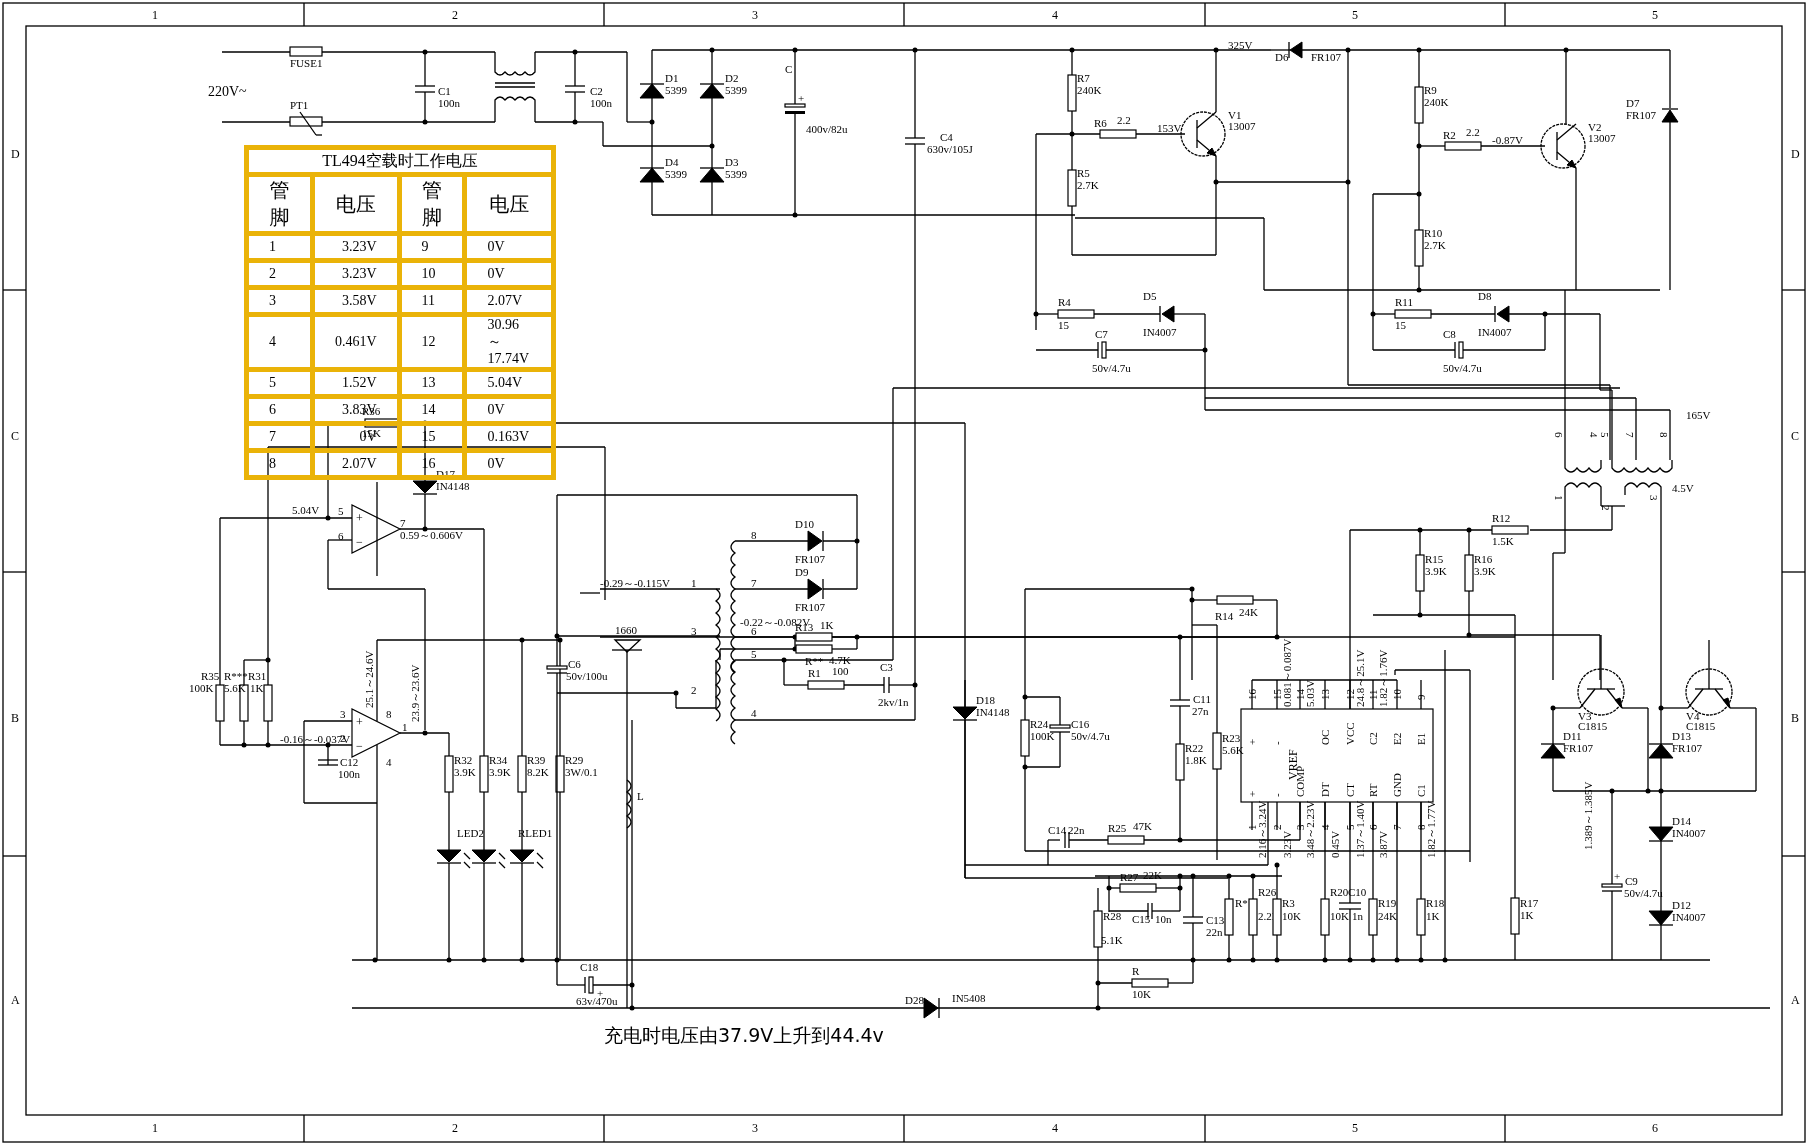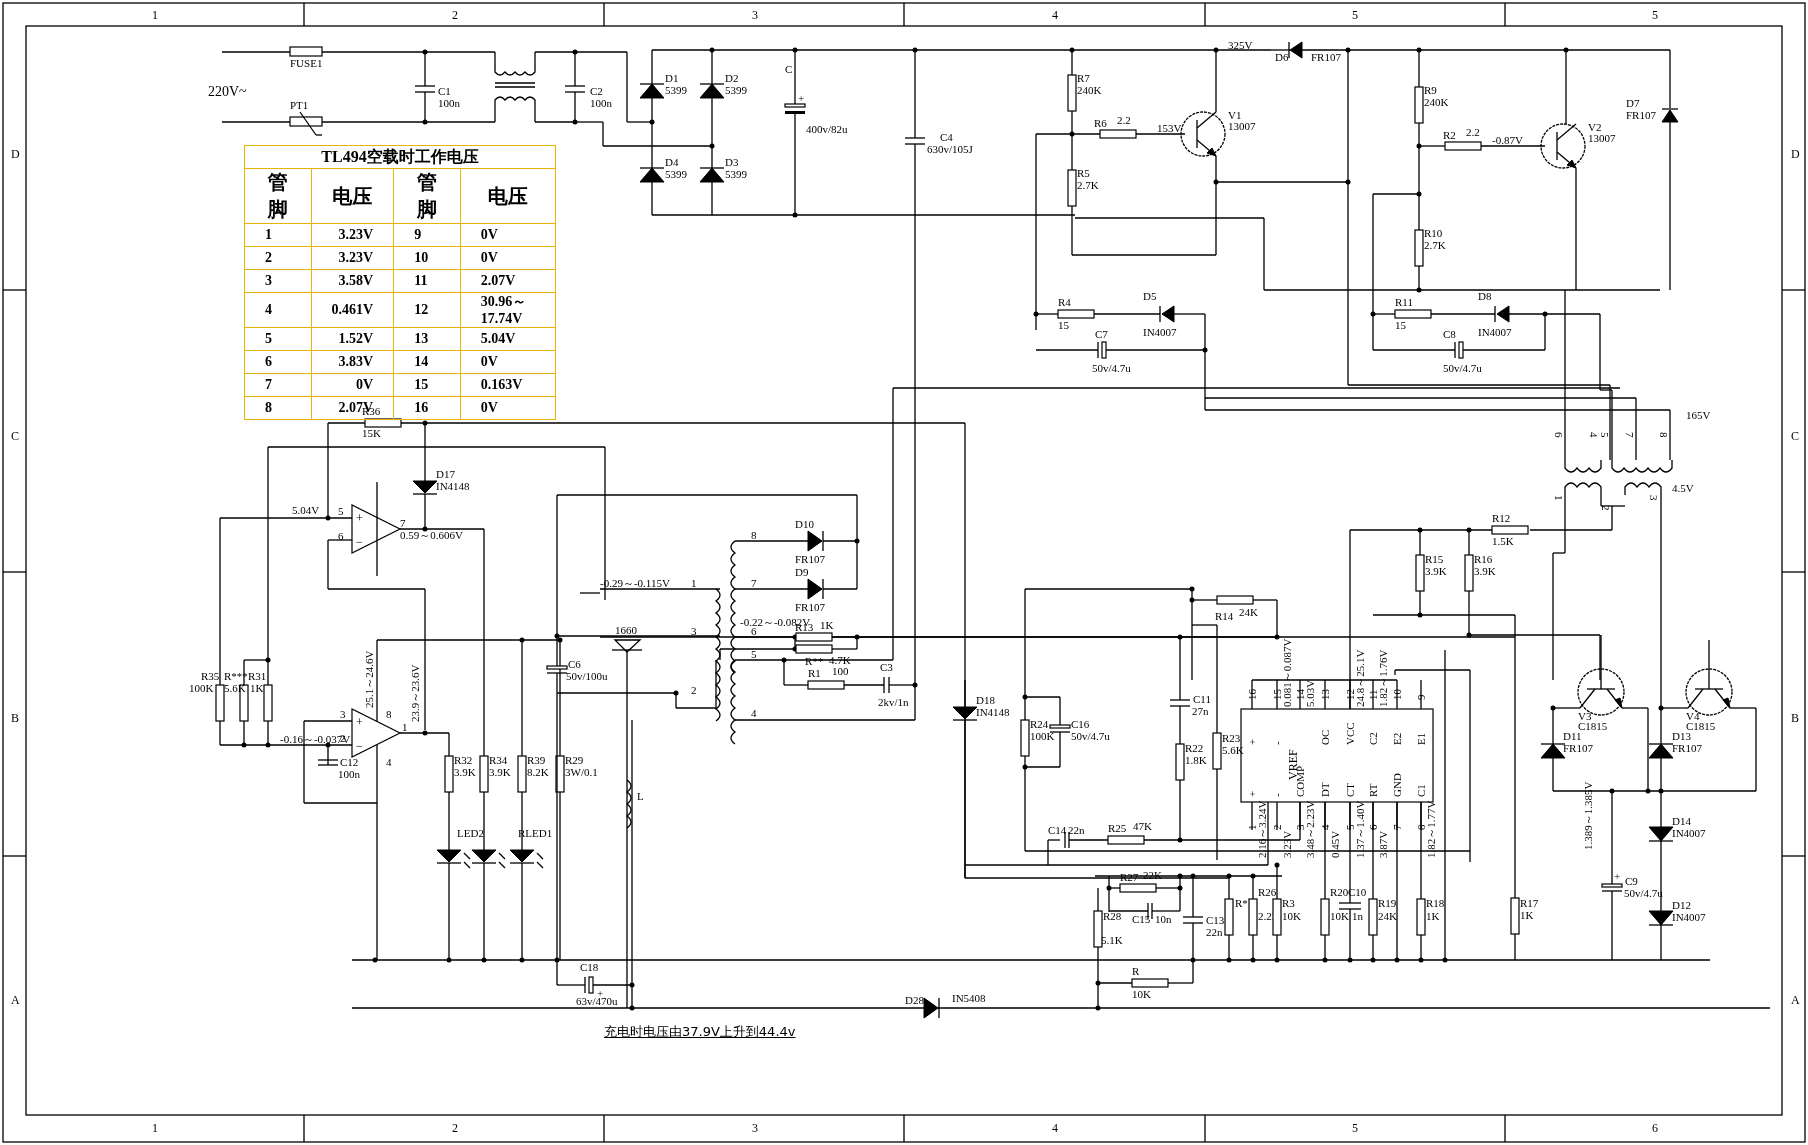--- a/index.html
+++ b/index.html
@@ -7,25 +7,25 @@
   #sheet { position:absolute; left:0; top:0; width:1808px; height:1145px; }
   svg text { font-family:"Liberation Serif", serif; fill:#000; }
   .lbl { font-size:12px; }
   .sm { font-size:11px; }
   .frame { font-size:12px; }
   .w { stroke:#000; stroke-width:1.3; fill:none; }
   .body { stroke:#000; stroke-width:1.2; fill:#fff; }
   .dot { fill:#000; }
   .tri { fill:#000; stroke:#000; }
   #tl494-table { position:absolute; left:244px; top:145px; width:312px; border-collapse:collapse; font-family:"Liberation Serif", serif; font-size:14px; }
-  #tl494-table td, #tl494-table th { border:1px solid #eab308; height:22px; padding:0 20px; font-weight:bold; text-align:left; }
+  #tl494-table td, #tl494-table th { border:5px solid #eab308; height:22px; padding:0 20px; font-weight:normal; text-align:left; }
   #tl494-table th { text-align:center; font-size:20px; }
   #tl494-table .title { font-size:16px; }
   #tl494-table td.v { text-align:right; }
-  #caption { position:absolute; left:604px; top:1023px; font-family:"DejaVu Sans", sans-serif; font-size:13px;text-decoration:underline; }
+  #caption { position:absolute; left:604px; top:1023px; font-family:"DejaVu Sans", sans-serif; font-size:19px; }
 </style>
 </head>
 <body>
 
 <div id="sheet">
 <svg width="1808" height="1145" viewBox="0 0 1808 1145">
 
   <g>
     <rect x="3" y="3" width="1802" height="1139" class="w" stroke-width="1"></rect>
     <rect x="26" y="26" width="1756" height="1089" class="w" stroke-width="1"></rect>

